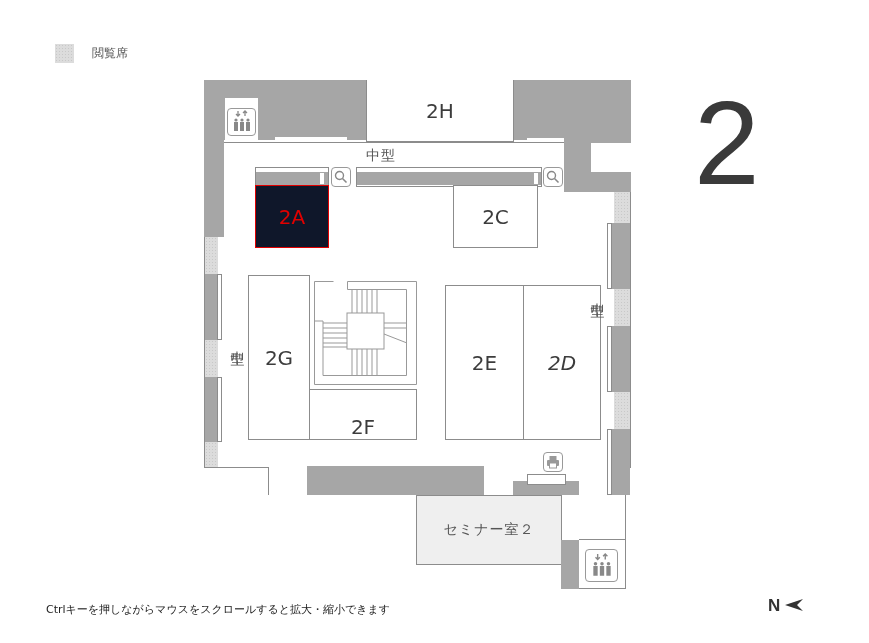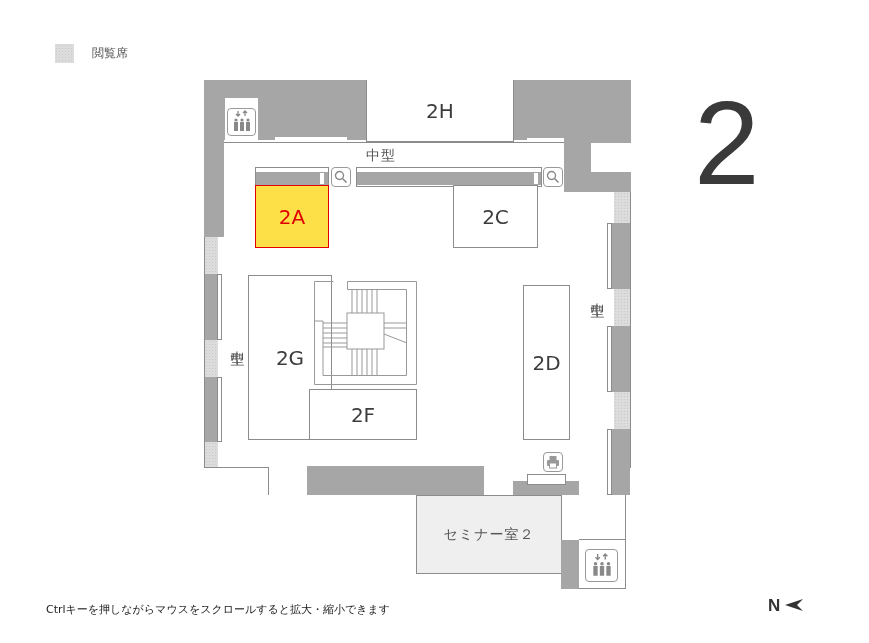--- a/index.html
+++ b/index.html
@@ -1,21 +1,21 @@
 <!DOCTYPE html>
 <html><head>
 <meta charset="utf-8">
 <style>
   html,body{margin:0;padding:0;background:#fff;}
   body{width:869px;height:643px;position:relative;overflow:hidden;font-family:"DejaVu Sans","Liberation Sans",sans-serif;}
   .abs{position:absolute;box-sizing:border-box;}
   .wall{background:#a6a6a6;}
   .seat{background:#dcdcdc;background-image:radial-gradient(#c8c8c8 0.6px,transparent 0.8px);background-size:3px 3px;}
   .room{border:1px solid #8c8c8c;background:#fff;display:flex;align-items:center;justify-content:center;color:#3c3c3c;font-size:20px;}
-  .room.sel{background:#fde047;border-color:#e00000;color:#e00000;}
+  .room.sel{background:#0f172a;border-color:#e00000;color:#e00000;}
   .seminar{border:1px solid #8c8c8c;background:#efefef;display:flex;align-items:center;justify-content:center;color:#555;font-size:14px;letter-spacing:1px;}
   .outline{border:1px solid #8c8c8c;background:transparent;}
   .white{background:#fff;}
   .label-v{writing-mode:vertical-rl;color:#555;font-size:14px;letter-spacing:1px;}
   .label-h{color:#555;font-size:14px;letter-spacing:1px;}
   .iconbox{border:1px solid #999;border-radius:4px;background:#fff;display:flex;align-items:center;justify-content:center;}
   .bigfloor{color:#3a3a3a;font-size:118px;font-weight:normal;line-height:1;font-family:"Liberation Sans",sans-serif;}
   .hint{font-size:11px;color:#222;}
 </style>
 </head>
@@ -92,43 +92,46 @@
   <div class="abs seat" style="left:205px;top:225px;width:13px;height:37px;"></div>
   <div class="abs wall" style="left:205px;top:262px;width:13px;height:66px;"></div>
   <div class="abs outline" style="left:217px;top:262px;width:5px;height:66px;"></div>
   <div class="abs seat" style="left:205px;top:328px;width:13px;height:37px;"></div>
   <div class="abs wall" style="left:205px;top:365px;width:13px;height:65px;"></div>
   <div class="abs outline" style="left:217px;top:365px;width:5px;height:65px;"></div>
   <div class="abs seat" style="left:205px;top:430px;width:13px;height:25px;"></div>
 
   <div class="abs label-v" style="left:229px;top:328px;">中型</div>
 
-  <div class="abs room" style="left:248px;top:263px;width:84px;height:165px;">
+  <div class="abs room" style="left:248px;top:263px;width:62px;height:165px;">
     <span>2G</span>
   </div>
 
   <div class="abs" style="left:314px;top:269px;width:103px;height:104px;">
     <svg width="103" height="104" viewBox="0 0 103 104">
       <g stroke="#999" stroke-width="1" fill="none">
         <path d="M0.5 0.5h19M0.5 0.5v103h102V0.5h-69v8h59v86H9V40H0.5"></path>
         <rect x="33" y="32" width="37" height="36"></rect>
         <path d="M38 9v23M43 9v23M48 9v23M53 9v23M58 9v23M63 9v23"></path>
         <path d="M38 68v26M43 68v26M48 68v26M53 68v26M58 68v26M63 68v26"></path>
         <path d="M9 42h24M9 47h24M9 52h24M9 57h24M9 62h24M9 66h24"></path>
         <path d="M70 42h23M70 47h23M70 53l23 9"></path>
       </g>
     </svg>
   </div>
 
-  <div class="abs room" style="left:309px;top:377px;width:108px;height:51px;">
+  <div class="abs room" style="left:309px;top:377px;width:108px;height:51px;align-items:flex-end;">
     <span>2F</span>
   </div>
 
+  <div class="abs room" style="left:445px;top:273px;width:79px;height:155px;">
+    <span>2E</span>
+  </div>
 
-  <div class="abs room" style="left:523px;top:273px;width:47px;height:155px;">
+  <div class="abs room" style="left:523px;top:273px;width:78px;height:155px;font-style:italic;">
     <span>2D</span>
   </div>
 
   <div class="abs seat" style="left:614px;top:180px;width:16px;height:31px;"></div>
   <div class="abs wall" style="left:611px;top:211px;width:19px;height:66px;"></div>
   <div class="abs outline" style="left:607px;top:211px;width:5px;height:66px;"></div>
   <div class="abs seat" style="left:614px;top:277px;width:16px;height:37px;"></div>
   <div class="abs wall" style="left:611px;top:314px;width:19px;height:66px;"></div>
   <div class="abs outline" style="left:607px;top:314px;width:5px;height:66px;"></div>
   <div class="abs seat" style="left:614px;top:380px;width:16px;height:37px;"></div>
@@ -144,21 +147,21 @@
   <div class="abs" style="left:527px;top:462px;width:39px;height:11px;background:#fff;border:1px solid #8c8c8c;"></div>
 
   <div class="abs iconbox" style="left:543px;top:440px;width:20px;height:20px;">
     <svg width="14" height="14" viewBox="0 0 14 14">
         <rect x="3.5" y="1" width="7" height="4" fill="#999"></rect>
         <rect x="1" y="5" width="12" height="6" rx="1" fill="#999"></rect>
         <rect x="3.5" y="8" width="7" height="5" fill="#fff" stroke="#999"></rect>
       </svg>
   </div>
 
-  <div class="abs seminar" style="left:416px;top:483px;width:146px;height:79px;">
+  <div class="abs seminar" style="left:416px;top:483px;width:146px;height:70px;">
     <span>セミナー室２</span>
   </div>
 
   <div class="abs" style="left:561px;top:483px;width:65px;height:94px;border-right:1px solid #8c8c8c;border-bottom:1px solid #8c8c8c;"></div>
   <div class="abs wall" style="left:561px;top:528px;width:18px;height:49px;"></div>
   <div class="abs" style="left:579px;top:527px;width:47px;border-top:1px solid #8c8c8c;"></div>
 
   <div class="abs iconbox" style="left:585px;top:537px;width:33px;height:33px;">
     <svg width="26" height="26" viewBox="0 0 24 24">
       <path d="M8 1v5M6 4l2 2 2-2M15 6V1M13 3l2-2 2 2" stroke="#888" stroke-width="1.3" fill="none"></path>

